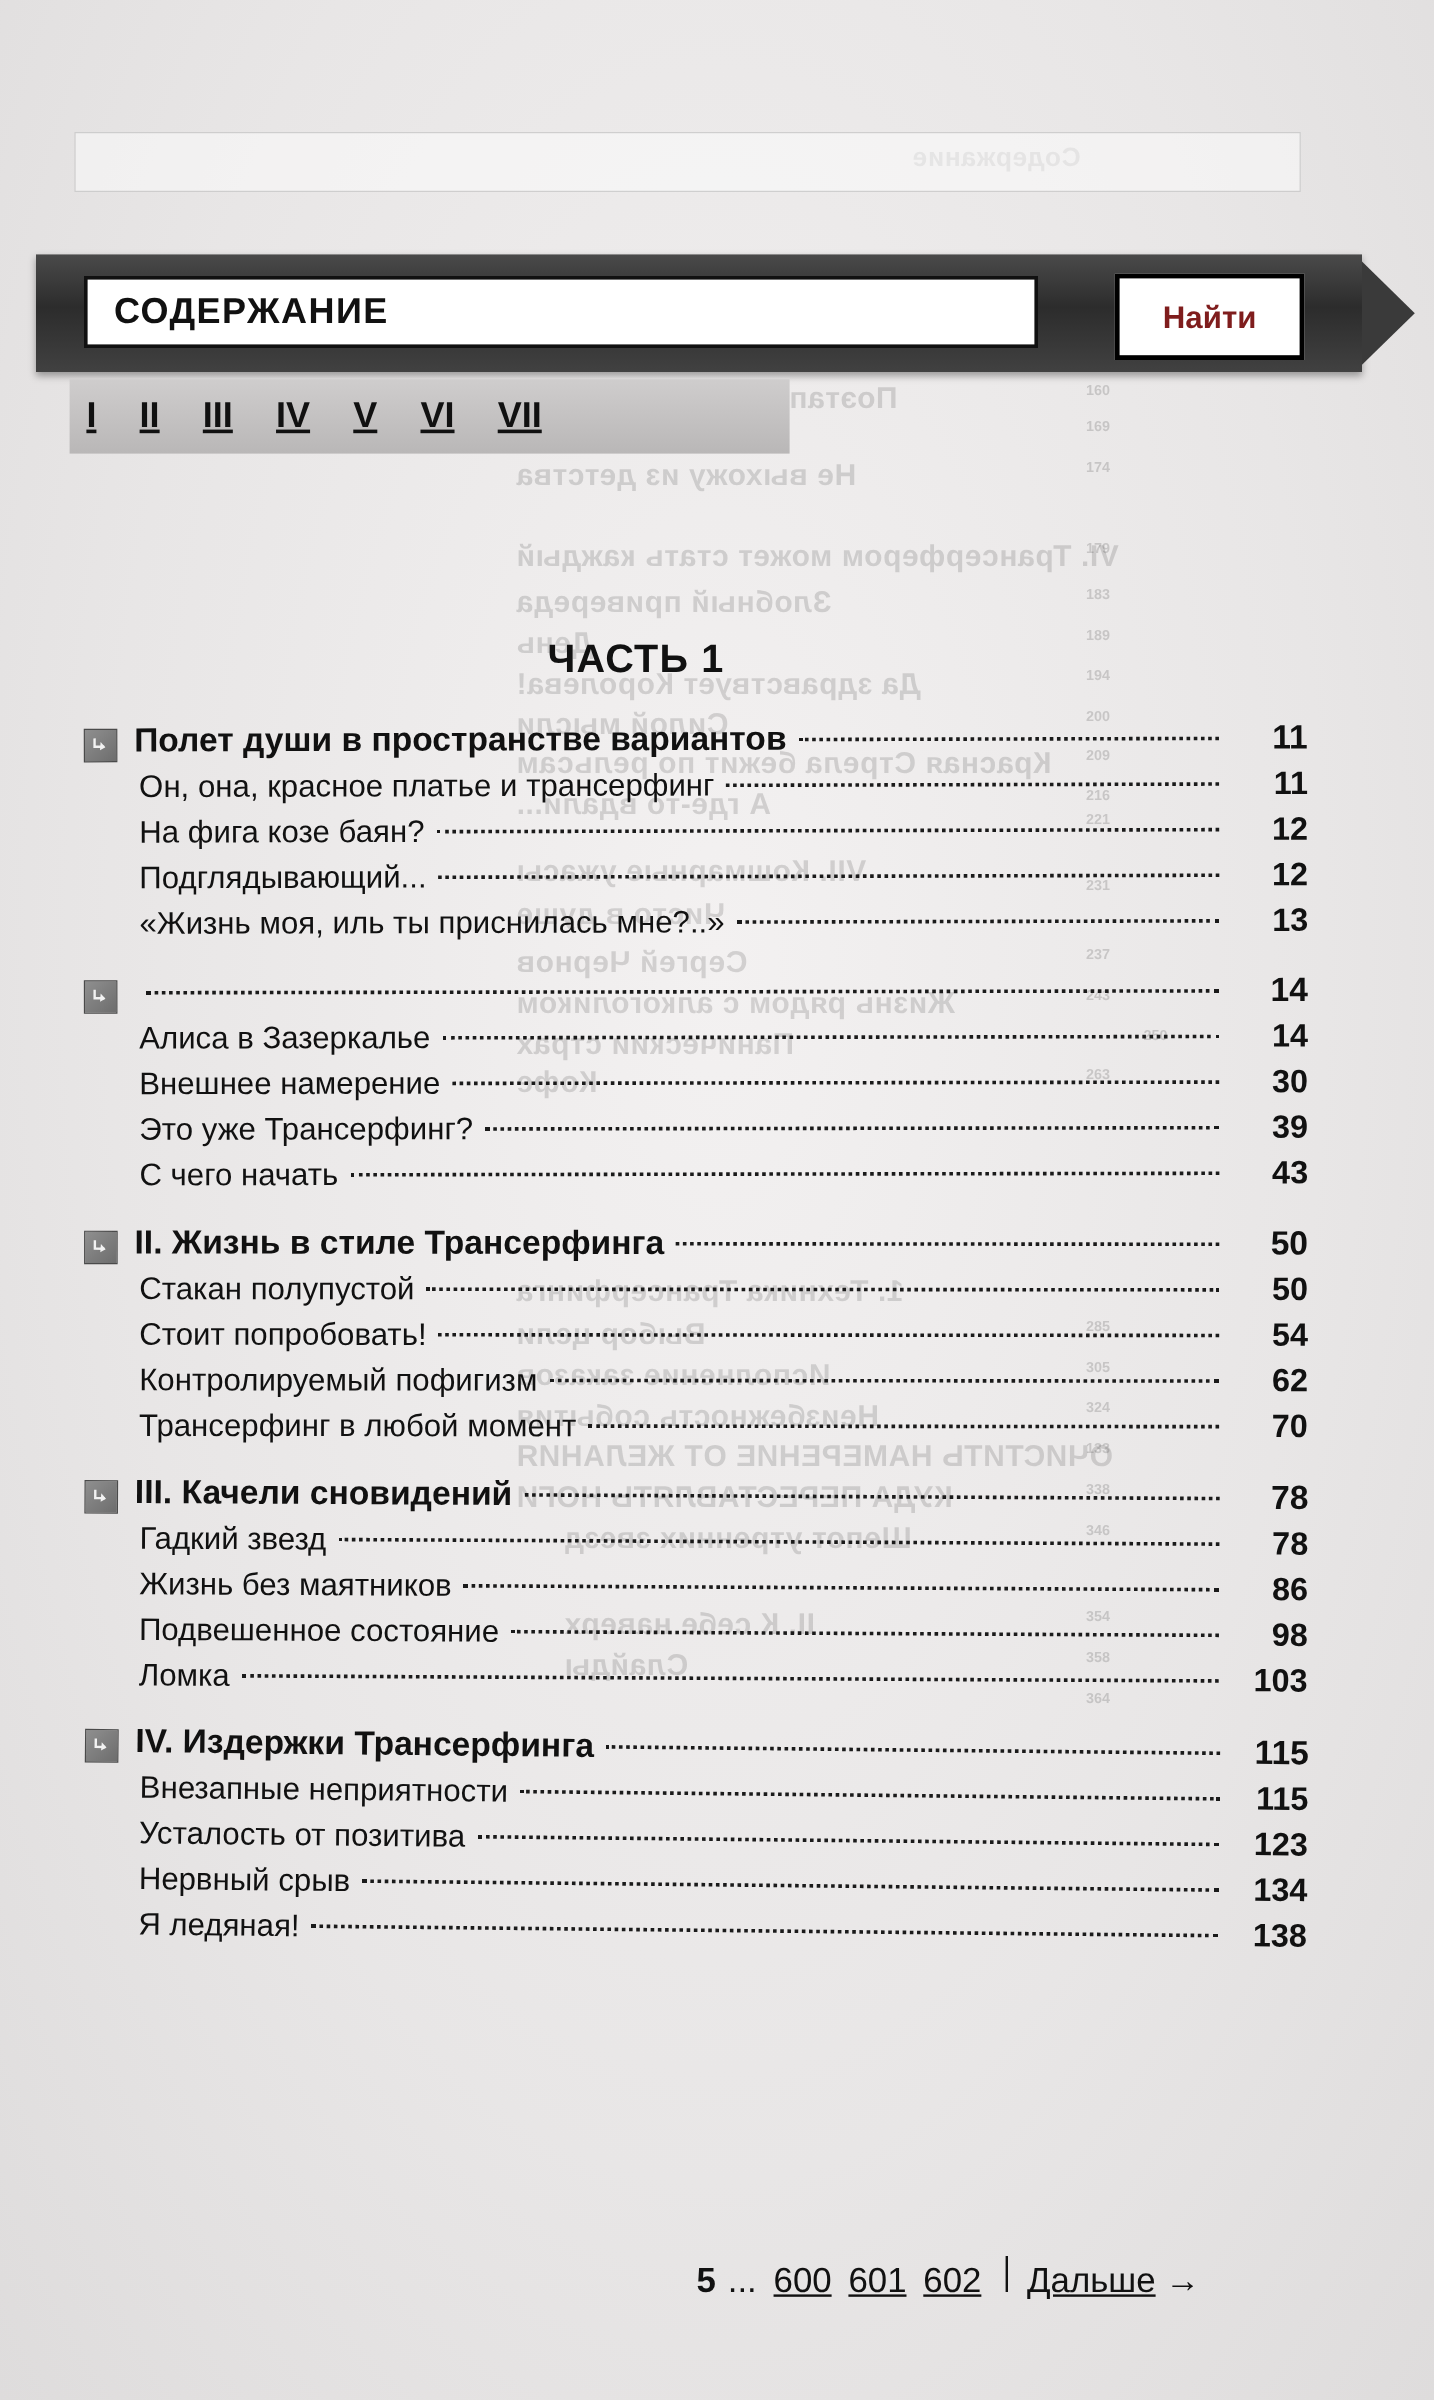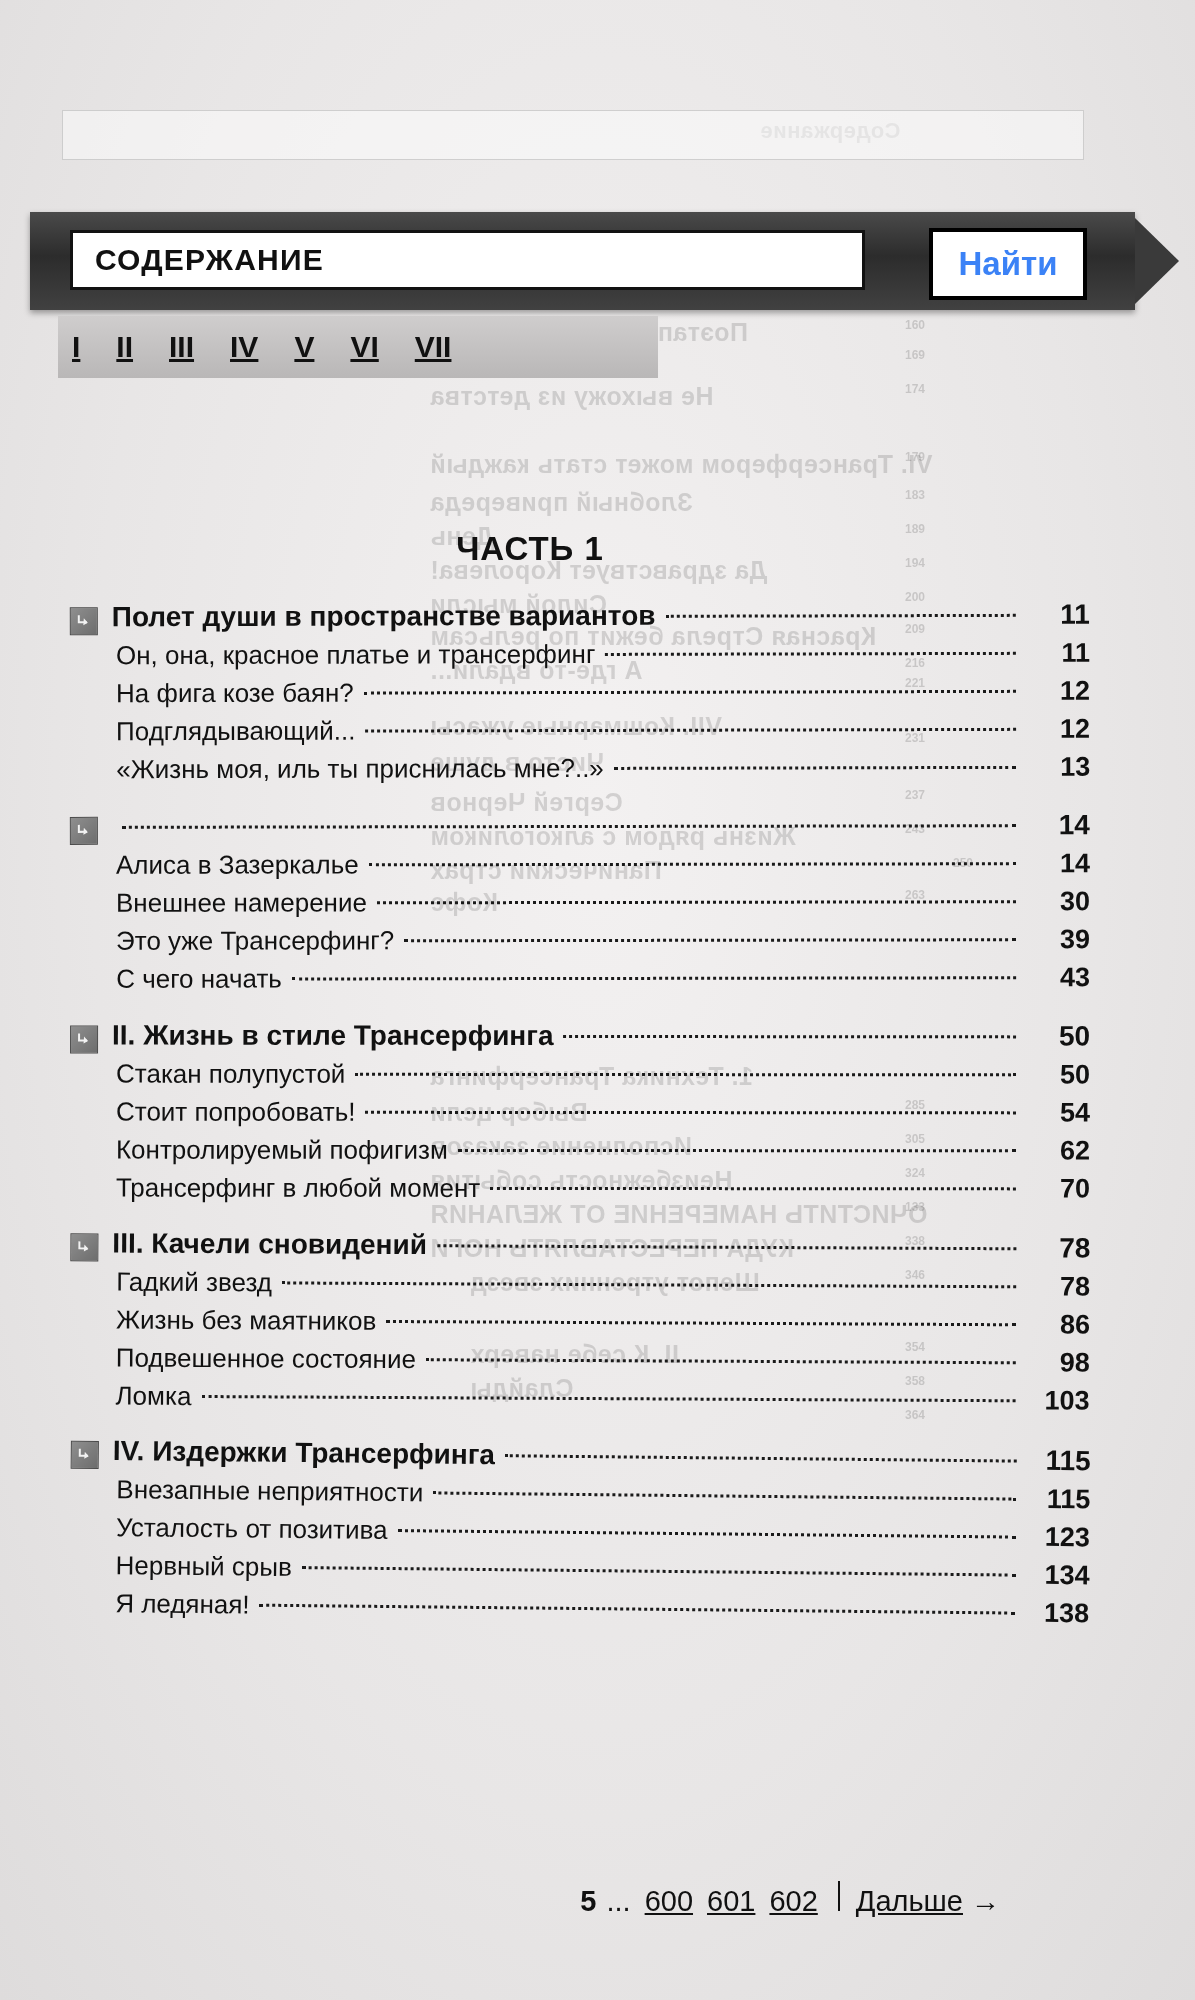--- a/index.html
+++ b/index.html
@@ -82,21 +82,21 @@
     letter-spacing: 1.2px;
     color: #111;
   }
   .find-btn {
     position: absolute;
     right: 48px; top: 16px;
     width: 150px; height: 64px;
     background: #ffffff;
     border: 4px solid #000;
     display: flex; align-items: center; justify-content: center;
-    font-size: 33px; font-weight: bold; color: #3b82f6;
+    font-size: 26px; font-weight: bold; color: #7f1d1d;
     cursor: pointer;
   }
 
   
   .tab-strip {
     position: absolute;
     left: 58px; top: 316px;
     width: 600px; height: 62px;
     background: linear-gradient(180deg,#cfcdcd 0%, #b9b7b7 100%);
     display: flex;

